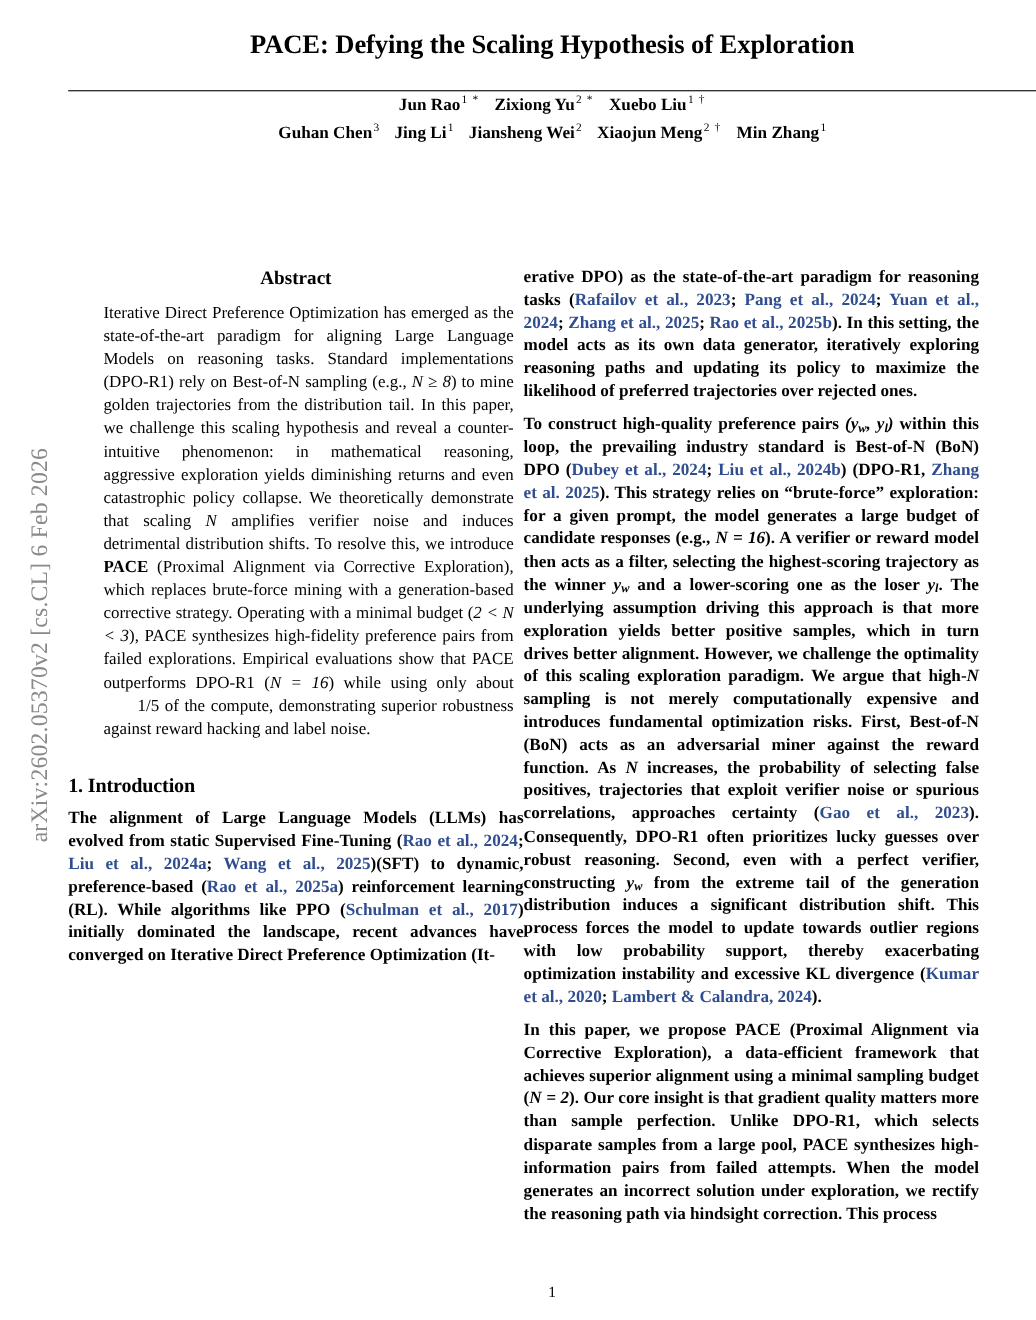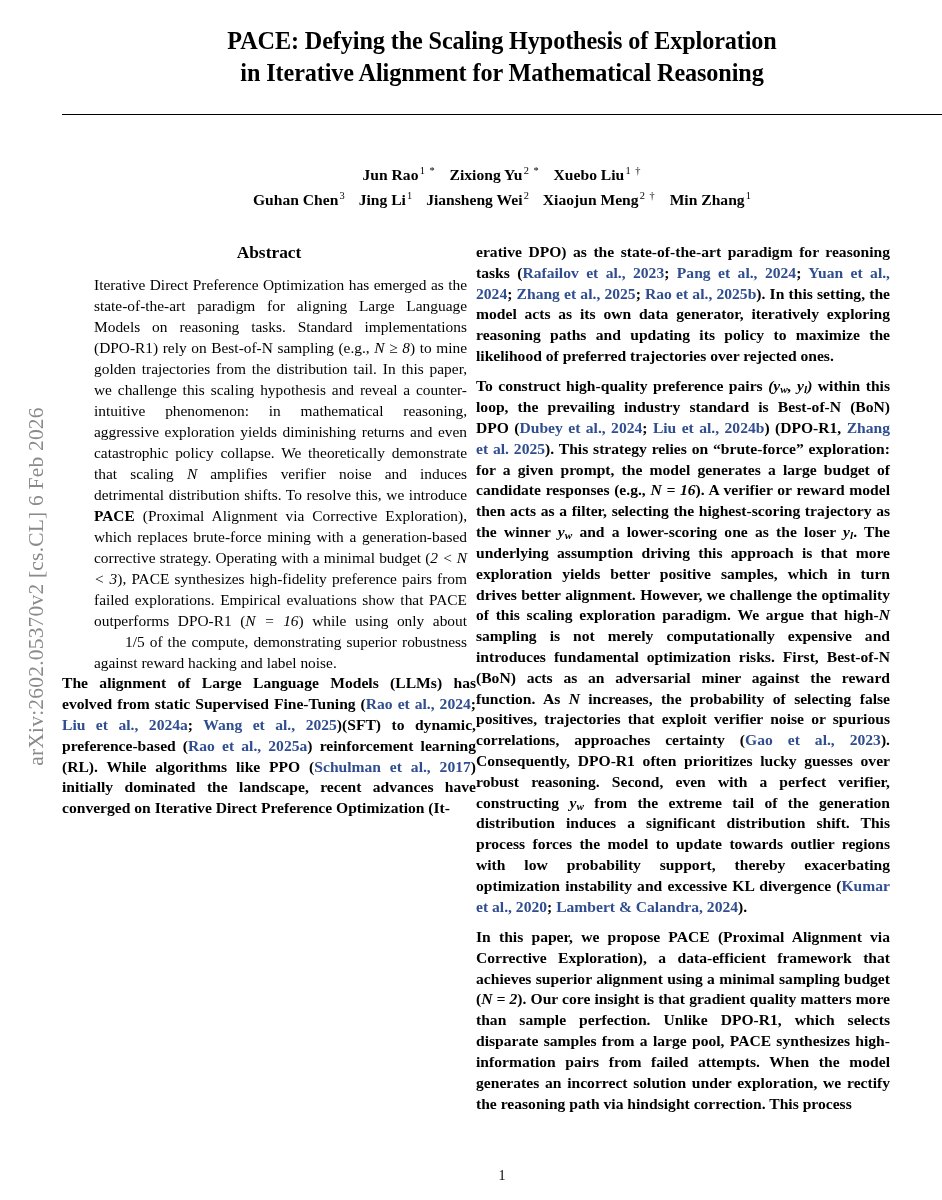--- a/index.html
+++ b/index.html
@@ -56,21 +56,20 @@
 
   .rule {
     border: 0;
     border-top: 1.6px solid #000;
     margin: 25px 0 0 0;
     width: 880px;
   }
 
   .authors {
     text-align: center;
-    margin-top: 47px;
     font-size: 15.6px;
     font-weight: bold;
     line-height: 1.63;
   }
   .authors .au { white-space: nowrap; margin: 0 5px; }
   .authors sup {
     font-size: 10.4px;
     font-weight: normal;
     vertical-align: super;
     line-height: 0;
@@ -147,21 +146,20 @@
 </head>
 <body>
 
 <div class="arxiv-stamp">arXiv:2602.05370v2  [cs.CL]  6 Feb 2026</div>
 
 <div class="page">
 
   <div class="title-block">
     <h1 class="paper-title">
       <span class="title-line">PACE: Defying the Scaling Hypothesis of Exploration</span>
-      <span class="title-line">in Iterative Alignment for Mathematical Reasoning</span>
     </h1>
     <hr class="rule">
   </div>
 
   <div class="authors">
     <div class="author-row">
       <span class="au"><span>Jun Rao</span><sup class="st">1 *</sup></span>
       <span class="au"><span>Zixiong Yu</span><sup class="st">2 *</sup></span>
       <span class="au"><span>Xuebo Liu</span><sup class="st">1 †</sup></span>
     </div>
@@ -177,20 +175,21 @@
   <div class="columns">
 
     <div class="col">
 
       <div class="abstract-head">Abstract</div>
 
       <div class="abstract-body">
         <p><span>Iterative Direct Preference Optimization has emerged as the state-of-the-art paradigm for aligning Large Language Models on reasoning tasks. Standard implementations (DPO-R1) rely on Best-of-N sampling (e.g., </span><span class="mathit">N ≥ 8</span><span>) to mine golden trajectories from the distribution tail. In this paper, we challenge this scaling hypothesis and reveal a counter-intuitive phenomenon: in mathematical reasoning, aggressive exploration yields diminishing returns and even catastrophic policy collapse. We theoretically demonstrate that scaling </span><span class="mathit">N</span><span> amplifies verifier noise and induces detrimental distribution shifts. To resolve this, we introduce </span><b>PACE</b><span> (Proximal Alignment via Corrective Exploration), which replaces brute-force mining with a generation-based corrective strategy. Operating with a minimal budget (</span><span class="mathit">2 &lt; N &lt; 3</span><span>), PACE synthesizes high-fidelity preference pairs from failed explorations. Empirical evaluations show that PACE outperforms DPO-R1 (</span><span class="mathit">N = 16</span><span>) while using only about </span><span class="frac">1/5</span><span> of the compute, demonstrating superior robustness against reward hacking and label noise.</span></p>
       </div>
 
+      <h2 class="section">1. Introduction</h2>
 
       <div class="body-text">
         <p><span>The alignment of Large Language Models (LLMs) has evolved from static Supervised Fine-Tuning (</span><a class="cite">Rao et al., 2024</a><span>; </span><a class="cite">Liu et al., 2024a</a><span>; </span><a class="cite">Wang et al., 2025</a><span>)(SFT) to dynamic, preference-based (</span><a class="cite">Rao et al., 2025a</a><span>) reinforcement learning (RL). While algorithms like PPO (</span><a class="cite">Schulman et al., 2017</a><span>) initially dominated the landscape, recent advances have converged on Iterative Direct Preference Optimization (It-</span></p>
       </div>
 
     </div>
 
     <div class="col">
       <div class="body-text">
 

